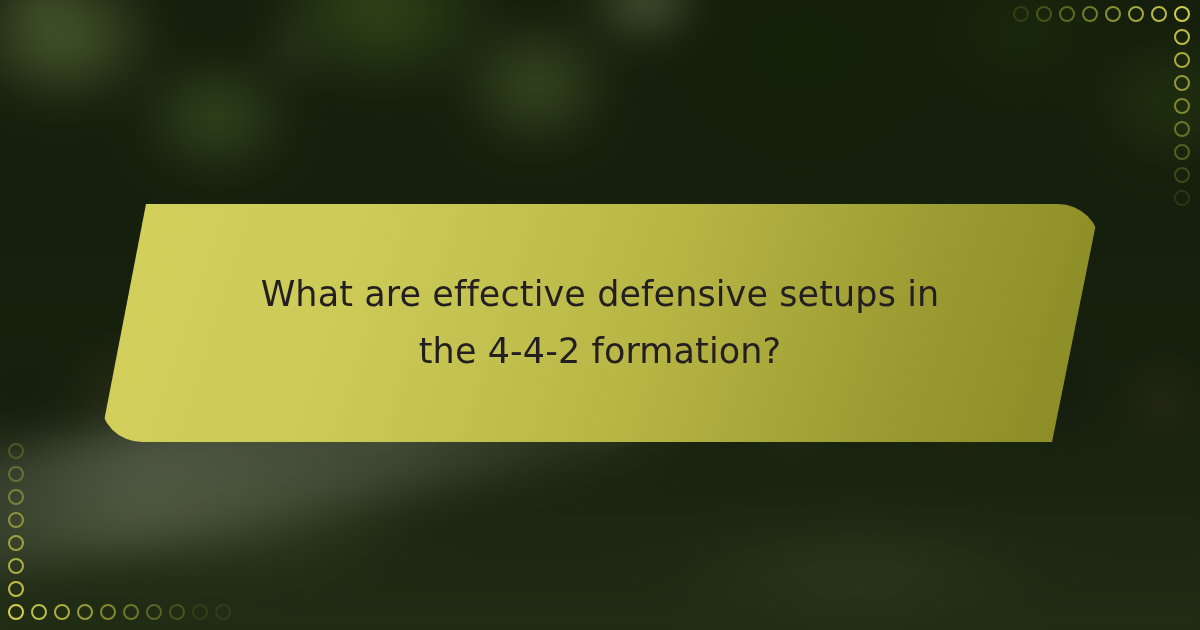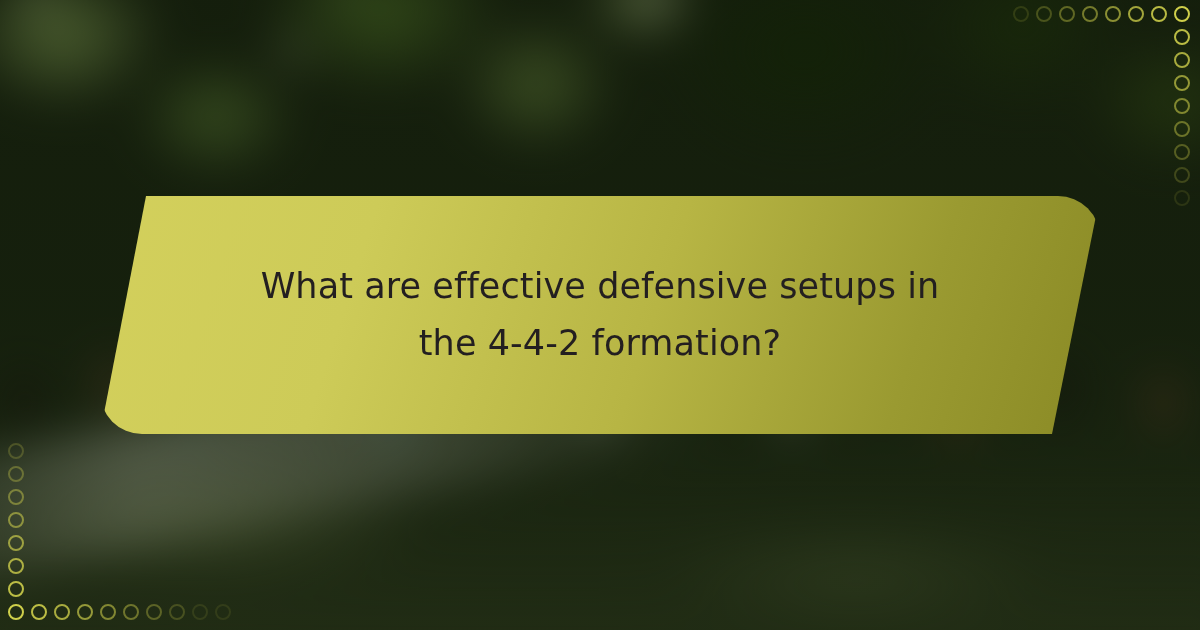--- a/index.html
+++ b/index.html
@@ -121,21 +121,21 @@
     height: 16px;
     border: 2px solid #d9d94e;
     border-radius: 50%;
     box-sizing: border-box;
   }
 
   
   .card-wrap {
     position: absolute;
     left: 100px;
-    top: 196px;
+    top: 204px;
     width: 1000px;
     height: 238px;
   }
   .card-shape {
     position: absolute;
     inset: 0;
     background: linear-gradient(108deg, #d3d05c 0%, #cdcb58 26%, #b7b544 55%, #9a9a31 80%, #8a8a25 100%);
     border-radius: 42px;
     -webkit-clip-path: polygon(4.6% 0%, 100% 0%, 95.2% 100%, 0% 100%);
     clip-path: polygon(4.6% 0%, 100% 0%, 95.2% 100%, 0% 100%);

